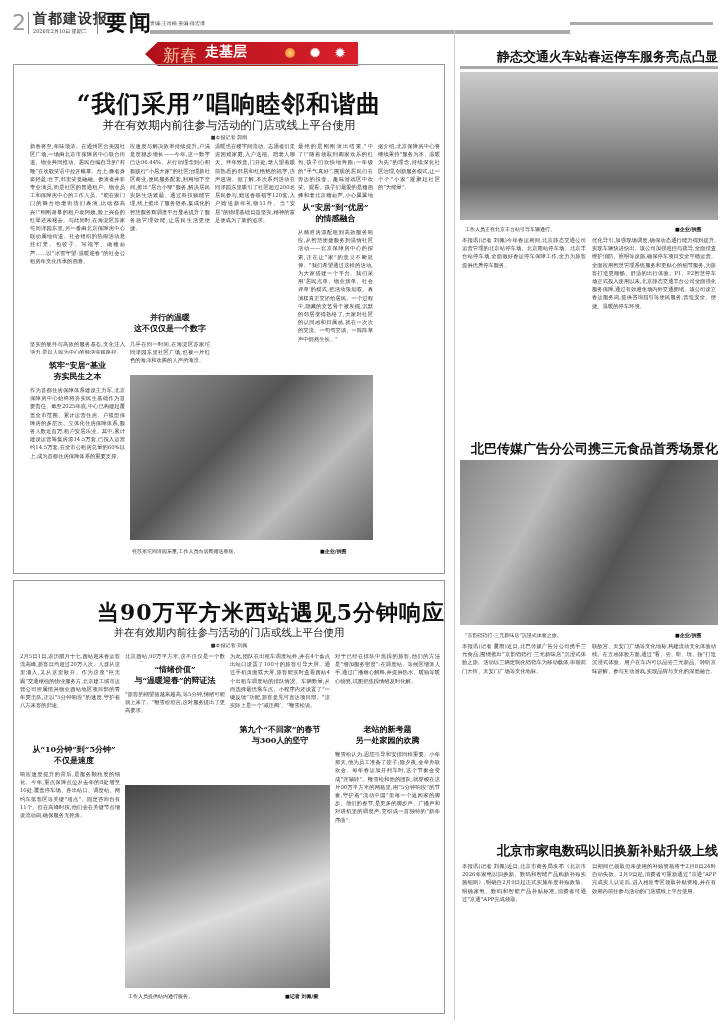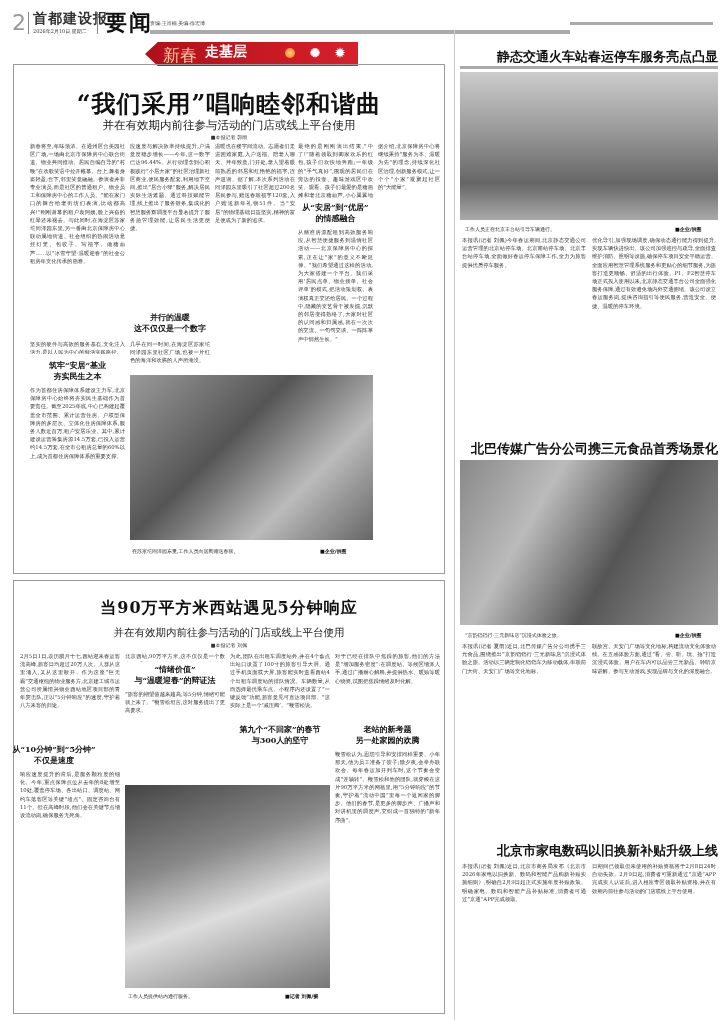--- a/index.html
+++ b/index.html
@@ -23,21 +23,21 @@
 .box1{position:absolute;left:13px;top:64px;width:432px;height:510px;border:1px solid #999}
 .h1{position:absolute;left:13px;top:88px;width:432px;text-align:center;font-size:24px;font-weight:bold;color:#111;letter-spacing:1px}
 .sub1{position:absolute;left:13px;top:118px;width:432px;text-align:center;font-family:"DejaVu Sans",sans-serif;font-size:11.5px;color:#222}
 .by{font-size:5px;color:#333;text-align:center;position:absolute}
 .col{position:absolute;font-size:5.3px;line-height:8.2px;color:#333;text-align:justify;overflow:hidden}
 .sh{position:absolute;text-align:center;font-weight:bold;font-size:8px;line-height:11px;color:#111}
 .photo{position:absolute;background:#777;overflow:hidden}
 .cap{position:absolute;font-size:5px;color:#333}
 .credit{position:absolute;font-size:5px;color:#111;font-weight:bold;font-family:"DejaVu Sans",sans-serif}
 .box2{position:absolute;left:13px;top:580px;width:432px;height:434px;border:1px solid #999}
-.h2{position:absolute;left:13px;top:598px;width:432px;text-align:center;font-size:16px;font-weight:bold;color:#111;letter-spacing:1px}
+.h2{position:absolute;left:13px;top:598px;width:432px;text-align:right;font-size:22px;font-weight:bold;color:#111;letter-spacing:1px}
 .sub2{position:absolute;left:13px;top:626px;width:432px;text-align:center;font-family:"DejaVu Sans",sans-serif;font-size:10.5px;color:#222}
 .rt{position:absolute;left:460px;width:258px;text-align:right;font-weight:bold;font-size:13px;color:#111}
 .hbar{position:absolute;left:460px;height:3px;background:#aaa}
 .vline{position:absolute;left:454px;top:30px;width:1px;height:990px;background:#ccc}
 </style>
 </head>
 <body>
 
 <div class="masthead">
   <div class="pg">2</div>
@@ -86,21 +86,21 @@
 <div class="photo" style="left:130px;top:375px;width:243px;height:165px;background:linear-gradient(135deg,#9a9a9a,#555 40%,#bbb 70%,#666)"></div>
 <div class="cap" style="left:132px;top:548px">在苏家坨同泽园东里,工作人员向居民赠送春联。</div>
 <div class="credit" style="left:320px;top:548px">■企业/供图</div>
 
 <div class="box2"></div>
 <div class="h2">当90万平方米西站遇见5分钟响应</div>
 <div class="sub2">并在有效期内前往参与活动的门店或线上平台使用</div>
 <div class="by" style="left:13px;top:642px;width:432px">■本报记者 刘佩</div>
 
 <div class="col" style="left:20px;top:652px;width:100px;height:90px">2月5日1日,农历腊月十七,西站迎来春运客流高峰,旅客日均超过20万人次。人群从这里涌入,又从这里散开。作为这座“巨无霸”交通枢纽的物业服务方,北京建工城市运营公司所属恒兴物业西站地区项目部的青年突击队,正以“5分钟响应”的速度,守护着八方来客的归途。</div>
-<div class="sh" style="left:4px;top:744px;width:100px;white-space:pre-line">从“10分钟”到“5分钟”
+<div class="sh" style="left:24px;top:744px;width:100px;white-space:pre-line">从“10分钟”到“5分钟”
 不仅是速度</div>
 <div class="col" style="left:20px;top:770px;width:100px;height:240px">响应速度提升的背后,是服务颗粒度的细化。今年,重点保障点位从去年的8处增至10处,覆盖停车场、各出站口、调度站、网约车落客区等关键“堵点”。固定咨询台有11个。但在高峰时段,他们会在关键节点增设流动岗,确保服务无死角。</div>
 
 <div class="col" style="left:125px;top:652px;width:100px;height:10px">北京西站,90万平方米,这不仅仅是一个数字,更是鞭雪松过去9个春节里坚守的战场。</div>
 <div class="sh" style="left:125px;top:664px;width:100px;white-space:pre-line">“情绪价值”
 与“温暖迎春”的辩证法</div>
 <div class="col" style="left:125px;top:690px;width:100px;height:90px">“旅客的期望值越来越高,等5分钟,情绪可能就上来了。”鞭雪松坦言,这对服务提出了更高要求。</div>
 
 <div class="col" style="left:230px;top:652px;width:100px;height:130px">为此,团队在出租车调度站外,并在4个蓄点出站口设置了100寸的旅客引导大屏。通过手机页面或大屏,旅客能实时查看西站4个出租车调度站的排队情况、车辆数量,从而选择最优乘车点。小程序内还设置了“一键反馈”功能,旅客意见可直达项目部。“这实际上是一个‘减压阀’。”鞭雪松说。</div>
 <div class="sh" style="left:230px;top:724px;width:100px;white-space:pre-line;background:#fff">第九个“不回家”的春节

